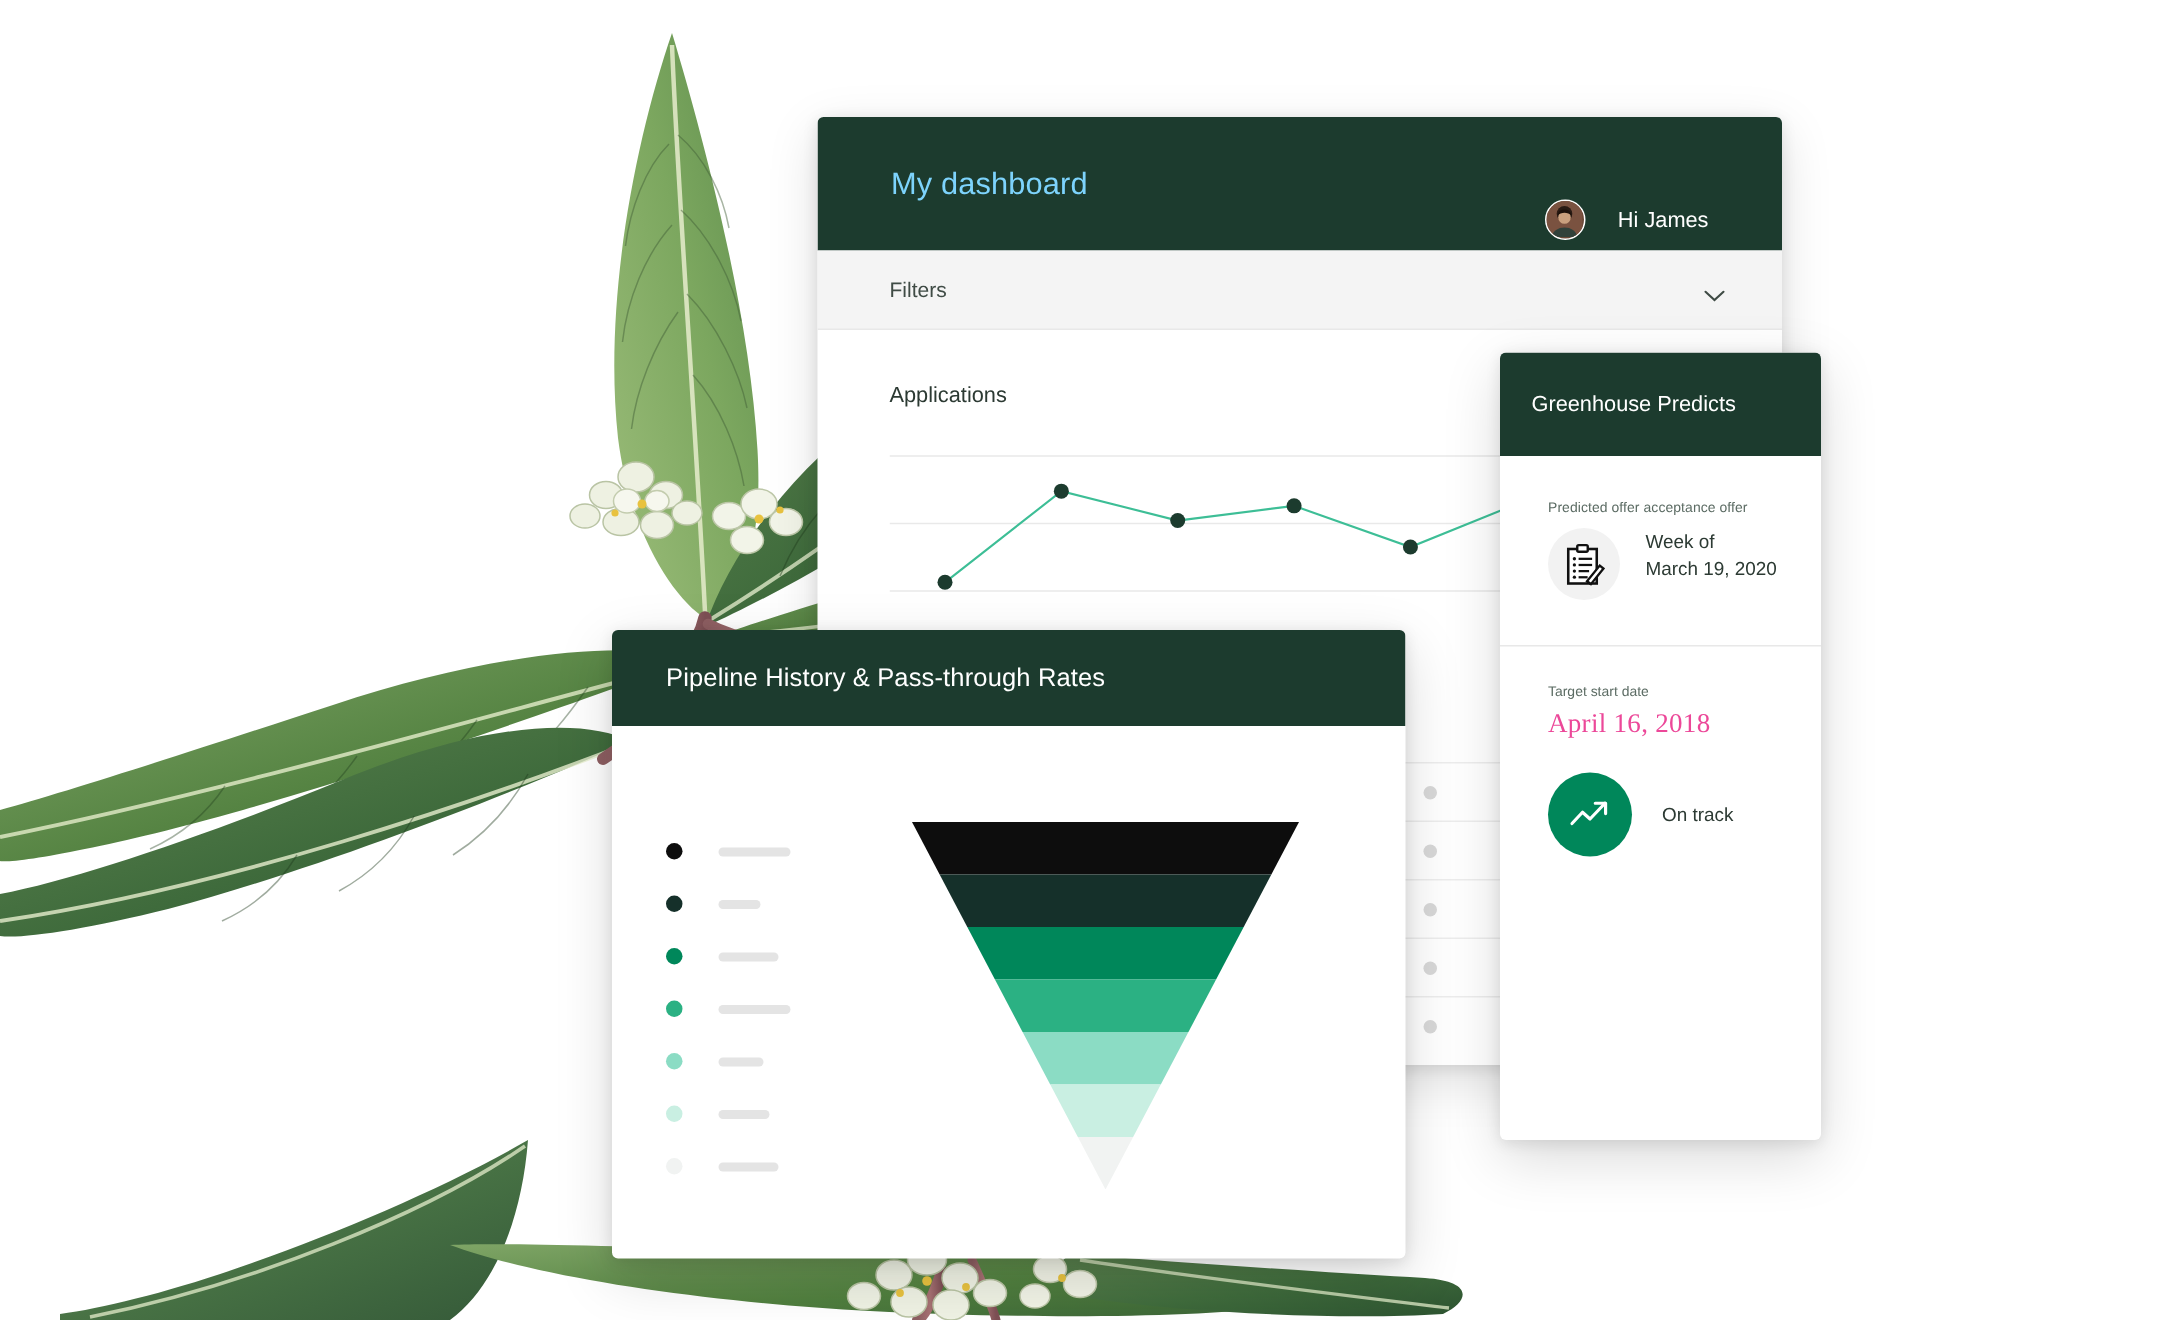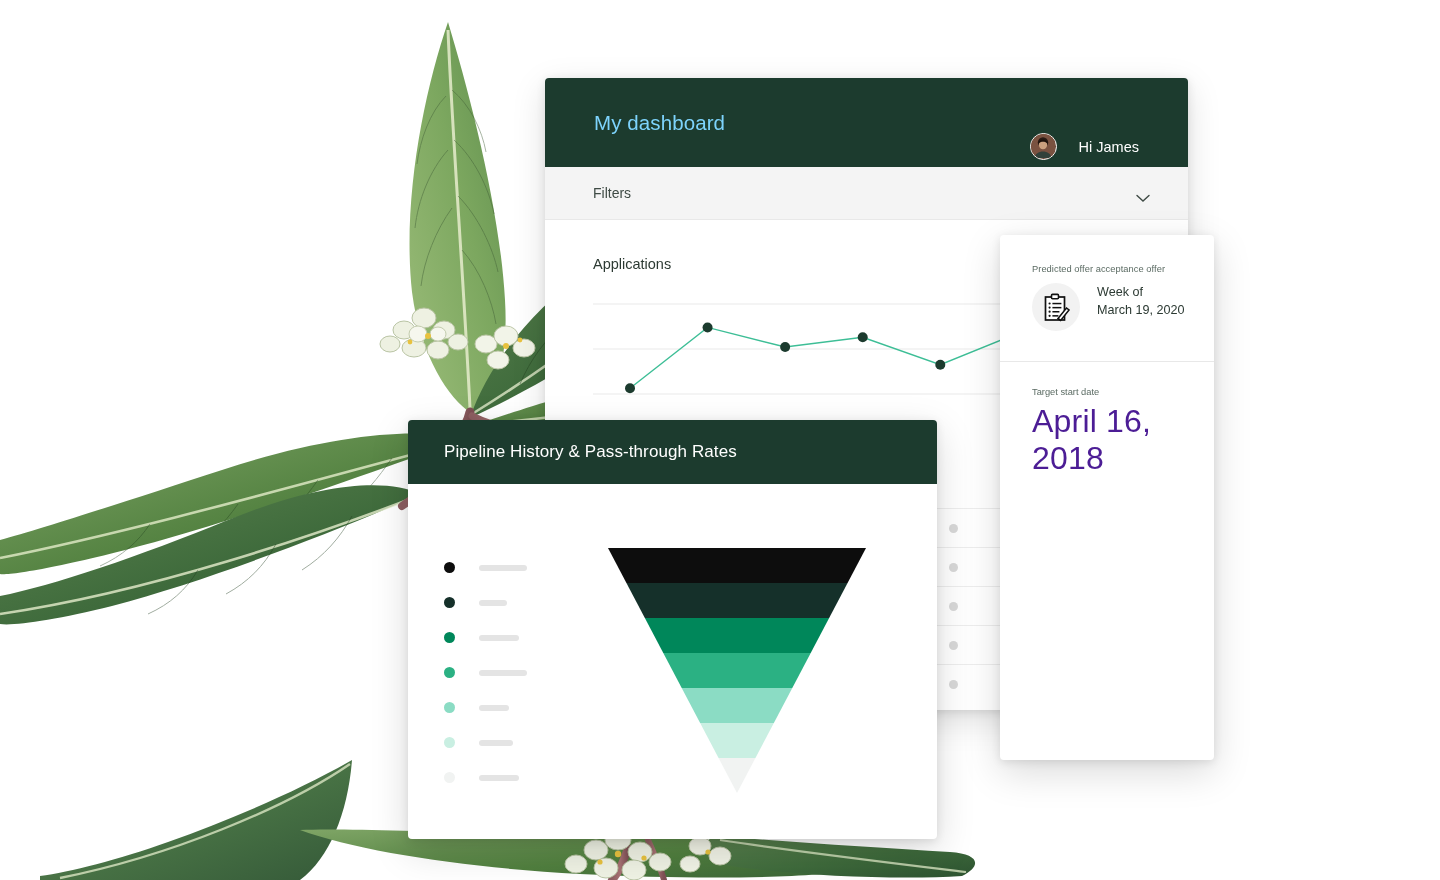--- a/index.html
+++ b/index.html
@@ -99,21 +99,21 @@
     display:flex; align-items:center; justify-content:center; flex:none;
   }
   .predict-text { font-size:12.6px; color:#2c3a33; line-height:1.45; }
   .predict-block + .predict-block { margin-top:23px; }
 
   #predicts-divider { height:1px; background:#e8e8e8; margin:30px 0 0 -32px; width:214px; }
 
   #target-block { padding-top:25px; }
   #target-caption { font-size:9.3px; color:#5b6b63; }
   #target-date {
-    font-family:Liberation Sans, sans-serif; font-size:32px; color:#4c1d95;
+    font-family:Liberation Serif, serif; font-size:18px; color:#ec4899;
     margin-top:6px; letter-spacing:.2px;
   }
   #ontrack-row { display:flex; align-items:center; gap:20px; margin-top:22px; }
   #ontrack-circle {
     width:56px; height:56px; border-radius:50%; background:#00875A;
     display:flex; align-items:center; justify-content:center; flex:none;
   }
   #ontrack-label { font-size:12.6px; color:#2c3a33; }
 </style>
 </head>
@@ -392,20 +392,23 @@
             <path d="M61.28571428571429 105 L208.71428571428572 105 L190.28571428571428 140 L79.71428571428571 140 Z" fill="#2BB183"></path>
             <path d="M79.71428571428571 140 L190.28571428571428 140 L171.85714285714286 175 L98.14285714285714 175 Z" fill="#8BDCC4"></path>
             <path d="M98.14285714285714 175 L171.85714285714286 175 L153.42857142857144 210 L116.57142857142857 210 Z" fill="#C9EFE2"></path>
             <path d="M116.57142857142857 210 L153.42857142857144 210 L135 245 L135 245 Z" fill="#F1F3F2"></path>
           </svg>
       </div>
     </div>
   </div>
 
   <div class="card" id="predicts-card">
+    <div id="predicts-header">
+      <div id="predicts-title">Greenhouse Predicts</div>
+    </div>
 
     <div id="predicts-body">
 
       <div class="predict-block">
         <div class="predict-caption">Predicted offer acceptance offer</div>
         <div class="predict-row">
           <div class="icon-circle">
             <svg width="27" height="29" viewBox="0 0 27 29">
               <rect x="2.5" y="4" width="19" height="23" fill="#fff" stroke="#111" stroke-width="1.7"></rect>
               <rect x="8.5" y="1.4" width="7" height="4.4" rx="1" fill="#fff" stroke="#111" stroke-width="1.6"></rect>
@@ -429,18 +432,27 @@
           </div>
         </div>
       </div>
 
 
       <div id="predicts-divider"></div>
 
       <div id="target-block">
         <div id="target-caption">Target start date</div>
         <div id="target-date">April 16, 2018</div>
+        <div id="ontrack-row">
+          <div id="ontrack-circle">
+            <svg width="30" height="26" viewBox="0 0 30 26">
+              <path d="M3 19 L10 11.5 L15 16 L25 5.5" stroke="#fff" stroke-width="2.1" fill="none" stroke-linecap="round" stroke-linejoin="round"></path>
+              <path d="M18.5 5.5 H25.4 V12.4" stroke="#fff" stroke-width="2.1" fill="none" stroke-linecap="round" stroke-linejoin="round"></path>
+            </svg>
+          </div>
+          <div id="ontrack-label">On track</div>
+        </div>
       </div>
 
     </div>
   </div>
 
 </div>
 
 </body></html>

